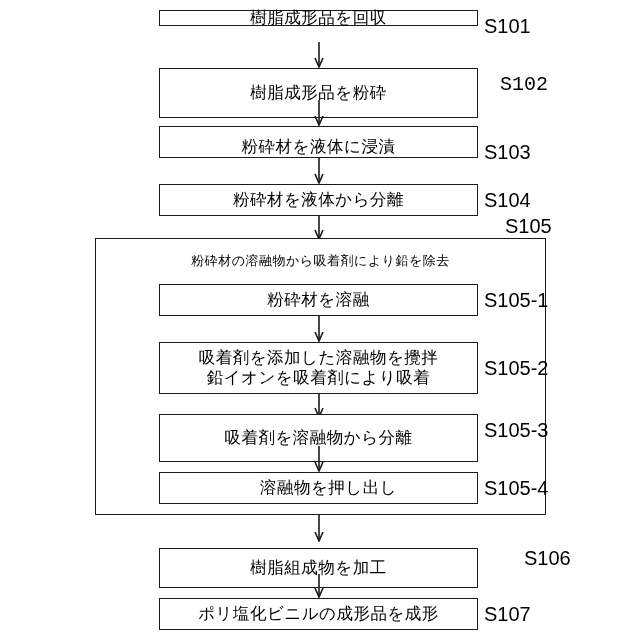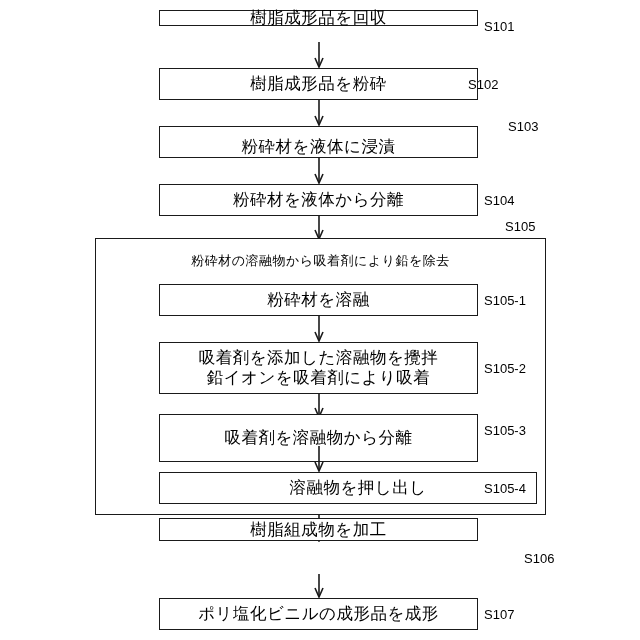--- a/index.html
+++ b/index.html
@@ -33,21 +33,21 @@
     color: #000000;
     letter-spacing: 0.5px;
     white-space: pre-line;
     font-weight: 500;
   }
 
   
   .step-code {
     position: absolute;
     font-family: "Liberation Sans", "DejaVu Sans", sans-serif;
-    font-size: 13px;
+    font-size: 20px;
     line-height: 17px;
     color: #000000;
     letter-spacing: 0px;
     white-space: nowrap;
   }
 
   
   .group-box {
     position: absolute;
     box-sizing: border-box;
@@ -82,36 +82,36 @@
   </div>
   <div class="step-code" style="left:484px; top:18px;">S101</div>
 
   <div class="arrow" style="left:312px; top:42px; height:26px;">
     <svg width="14" height="26" viewBox="0 0 14 26">
       <line x1="7" y1="0" x2="7" y2="24" stroke="#1a1a1a" stroke-width="1.6"></line>
       <polyline points="3,16 7,25 11,16" fill="none" stroke="#1a1a1a" stroke-width="1.6"></polyline>
     </svg>
   </div>
 
-  <div class="step-box" style="left:159px; top:68px; width:319px; height:32px;">
+  <div class="step-box" style="left:159px; top:68px; width:319px; height:50px;">
     <span class="step-label">樹脂成形品を粉砕</span>
   </div>
-  <div class="step-code" style="left:468px; top:76px;">S102</div>
+  <div class="step-code" style="left:500px; top:76px;font-family:Liberation Mono, monospace;">S102</div>
 
   <div class="arrow" style="left:312px; top:100px; height:26px;">
     <svg width="14" height="26" viewBox="0 0 14 26">
       <line x1="7" y1="0" x2="7" y2="24" stroke="#1a1a1a" stroke-width="1.6"></line>
       <polyline points="3,16 7,25 11,16" fill="none" stroke="#1a1a1a" stroke-width="1.6"></polyline>
     </svg>
   </div>
 
   <div class="step-box" style="left:159px; top:126px; width:319px; height:32px;align-items:flex-end;">
     <span class="step-label">粉砕材を液体に浸漬</span>
   </div>
-  <div class="step-code" style="left:484px; top:118px;margin-left:24px;">S103</div>
+  <div class="step-code" style="left:484px; top:144px;">S103</div>
 
   <div class="arrow" style="left:312px; top:158px; height:26px;">
     <svg width="14" height="26" viewBox="0 0 14 26">
       <line x1="7" y1="0" x2="7" y2="24" stroke="#1a1a1a" stroke-width="1.6"></line>
       <polyline points="3,16 7,25 11,16" fill="none" stroke="#1a1a1a" stroke-width="1.6"></polyline>
     </svg>
   </div>
 
   <div class="step-box" style="left:159px; top:184px; width:319px; height:32px;">
     <span class="step-label">粉砕材を液体から分離</span>
@@ -162,33 +162,33 @@
   </div>
   <div class="step-code" style="left:484px; top:422px;">S105-3</div>
 
   <div class="arrow" style="left:312px; top:446px; height:26px;">
     <svg width="14" height="26" viewBox="0 0 14 26">
       <line x1="7" y1="0" x2="7" y2="24" stroke="#1a1a1a" stroke-width="1.6"></line>
       <polyline points="3,16 7,25 11,16" fill="none" stroke="#1a1a1a" stroke-width="1.6"></polyline>
     </svg>
   </div>
 
-  <div class="step-box" style="left:159px; top:472px; width:378px; height:32px;padding-left:20px;">
+  <div class="step-box" style="left:159px; top:472px; width:319px; height:32px;padding-left:20px;">
     <span class="step-label">溶融物を押し出し</span>
   </div>
   <div class="step-code" style="left:484px; top:480px;">S105-4</div>
 
   <div class="arrow" style="left:312px; top:515px; height:27px;">
     <svg width="14" height="27" viewBox="0 0 14 27">
       <line x1="7" y1="0" x2="7" y2="25" stroke="#1a1a1a" stroke-width="1.6"></line>
       <polyline points="3,17 7,26 11,17" fill="none" stroke="#1a1a1a" stroke-width="1.6"></polyline>
     </svg>
   </div>
 
-  <div class="step-box" style="left:159px; top:518px; width:319px; height:23px;">
+  <div class="step-box" style="left:159px; top:548px; width:319px; height:40px;">
     <span class="step-label">樹脂組成物を加工</span>
   </div>
   <div class="step-code" style="left:484px; top:550px;margin-left:40px;">S106</div>
 
   <div class="arrow" style="left:312px; top:574px; height:24px;">
     <svg width="14" height="24" viewBox="0 0 14 24">
       <line x1="7" y1="0" x2="7" y2="22" stroke="#1a1a1a" stroke-width="1.6"></line>
       <polyline points="3,14 7,23 11,14" fill="none" stroke="#1a1a1a" stroke-width="1.6"></polyline>
     </svg>
   </div>

